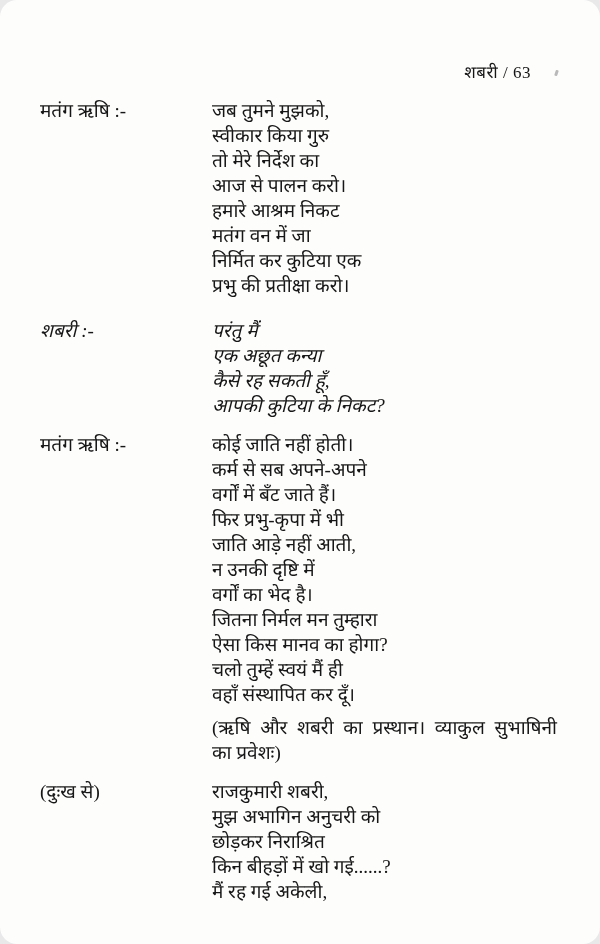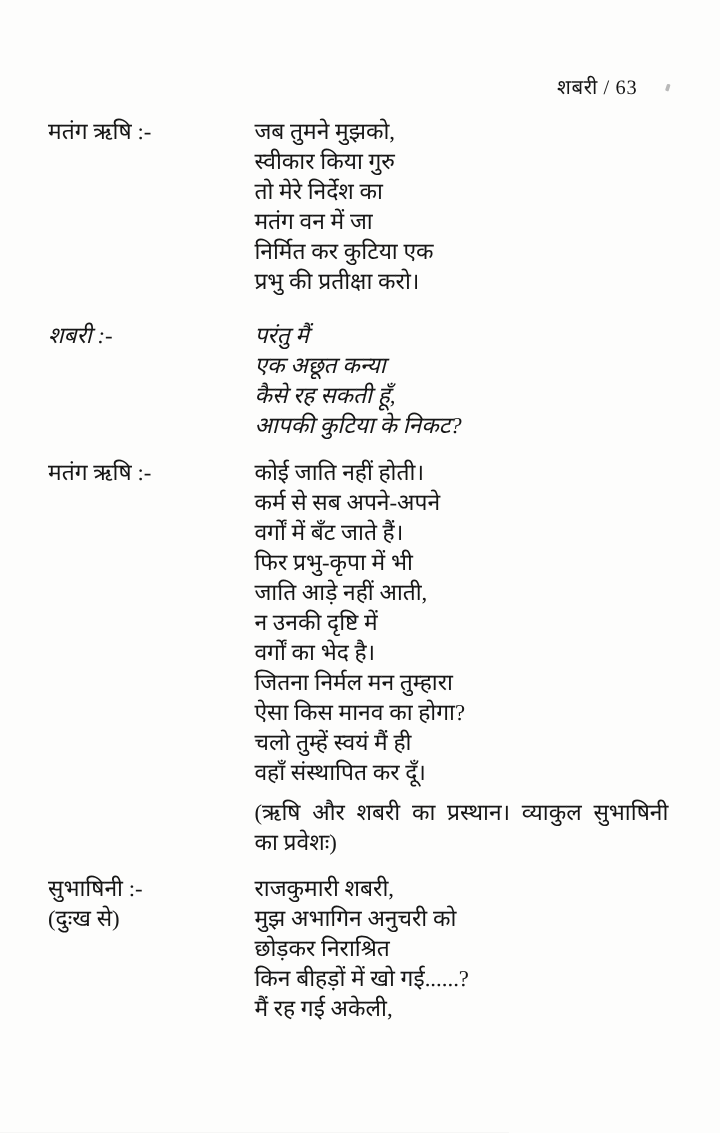--- a/index.html
+++ b/index.html
@@ -9,20 +9,21 @@
   }
   .page {
     position: relative;
     width: 600px;
     height: 944px;
     margin: 0 auto;
     background: #fdfdfc;
     color: #161616;
     font-family: "Liberation Serif", "DejaVu Serif", serif;
     overflow: hidden;
+    border-radius: 17px;
   }
   .page-header {
     position: absolute;
     top: 60px;
     right: 69px;
     font-size: 17px;
     letter-spacing: 0.5px;
     white-space: nowrap;
   }
   .content {
@@ -82,20 +83,22 @@
   <div class="scan-speck"></div>
   <div class="content">
       <div class="block">
         <div class="speaker">
           <div>मतंग ऋषि :-</div>
         </div>
         <div class="lines">
           <div class="line">जब तुमने मुझको,</div>
           <div class="line">स्वीकार किया गुरु</div>
           <div class="line">तो मेरे निर्देश का</div>
+          <div class="line">आज से पालन करो।</div>
+          <div class="line">हमारे आश्रम निकट</div>
           <div class="line">मतंग वन में जा</div>
           <div class="line">निर्मित कर कुटिया एक</div>
           <div class="line">प्रभु की प्रतीक्षा करो।</div>
         </div>
       </div>
       <div class="block">
         <div class="speaker">
           <div>शबरी :-</div>
         </div>
         <div class="lines">
@@ -125,21 +128,20 @@
       </div>
       <div class="block">
         <div class="speaker"></div>
         <div class="lines">
           <div class="line justify">(ऋषि और शबरी का प्रस्थान। व्याकुल सुभाषिनी</div>
           <div class="line">का प्रवेशः)</div>
         </div>
       </div>
       <div class="block">
         <div class="speaker">
-          <div>सुभाषिनी :-</div>
           <div>(दुःख से)</div>
         </div>
         <div class="lines">
           <div class="line">राजकुमारी शबरी,</div>
           <div class="line">मुझ अभागिन अनुचरी को</div>
           <div class="line">छोड़कर निराश्रित</div>
           <div class="line">किन बीहड़ों में खो गई......?</div>
           <div class="line">मैं रह गई अकेली,</div>
         </div>
       </div>

